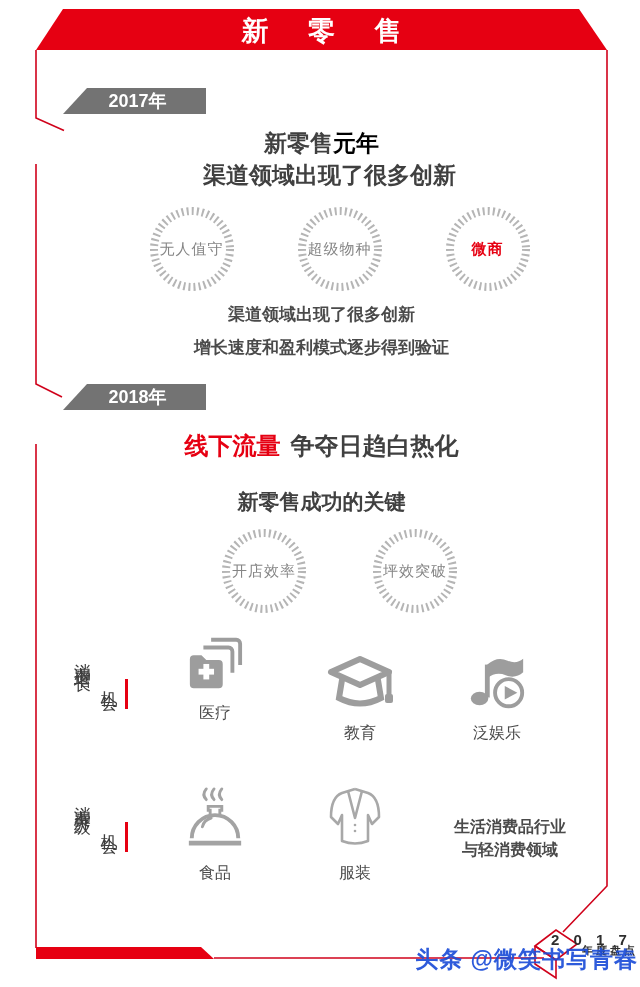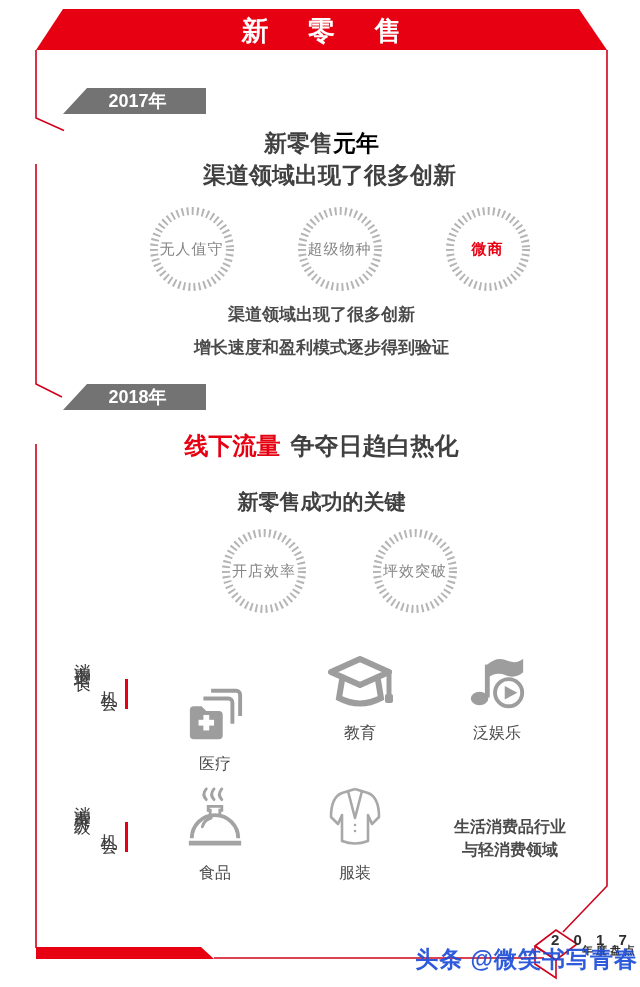--- a/index.html
+++ b/index.html
@@ -136,21 +136,21 @@
       <span class="c-label">坪效突破</span>
     </div>
   </div>
 
   <div class="abs side-label sl-1">
     <span class="v-col">消费增长</span>
     <span class="v-col mid">机会</span>
     <span class="red-bar"></span>
   </div>
 
-  <div class="abs cat-item" style="left:165px;top:681px;">
+  <div class="abs cat-item" style="left:165px;top:630px;">
     <div class="cat-icon">
       <svg width="62" height="58" viewBox="0 0 64 60">
         <path d="M20 14 h26 a4 4 0 0 1 4 4 v22" fill="none" stroke="#9d9d9d" stroke-width="4"></path>
         <path d="M28 6 h26 a4 4 0 0 1 4 4 v22" fill="none" stroke="#9d9d9d" stroke-width="4"></path>
         <path d="M6 26 a4 4 0 0 1 4 -4 h8 l5 5 h13 a4 4 0 0 1 4 4 v21 a4 4 0 0 1 -4 4 H10 a4 4 0 0 1 -4 -4 Z" fill="#9d9d9d"></path>
         <rect x="20" y="31" width="6" height="16" fill="#ffffff"></rect>
         <rect x="15" y="36" width="16" height="6" fill="#ffffff"></rect>
       </svg>
     </div>
     <div class="cat-label">医疗</div>

